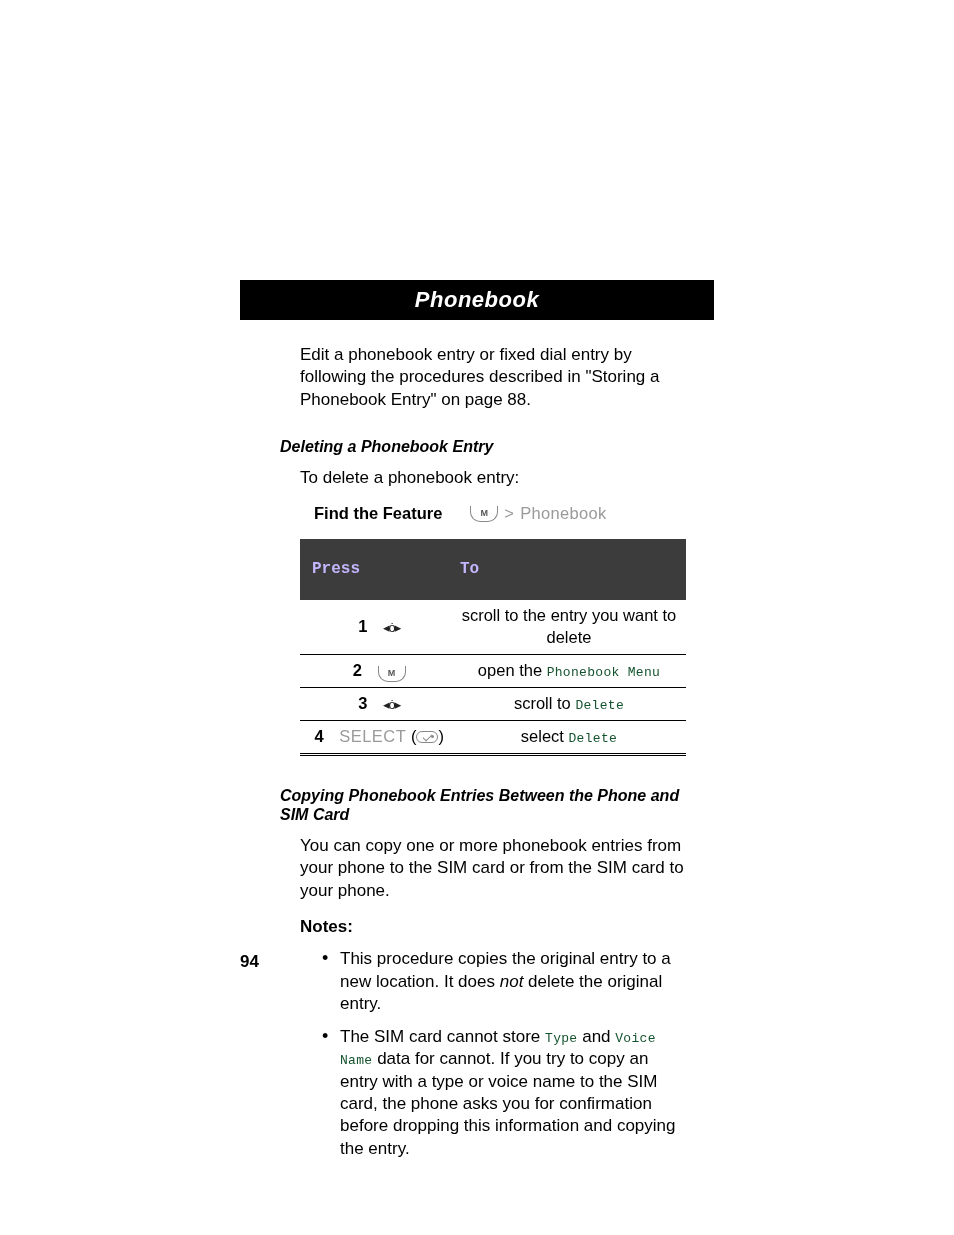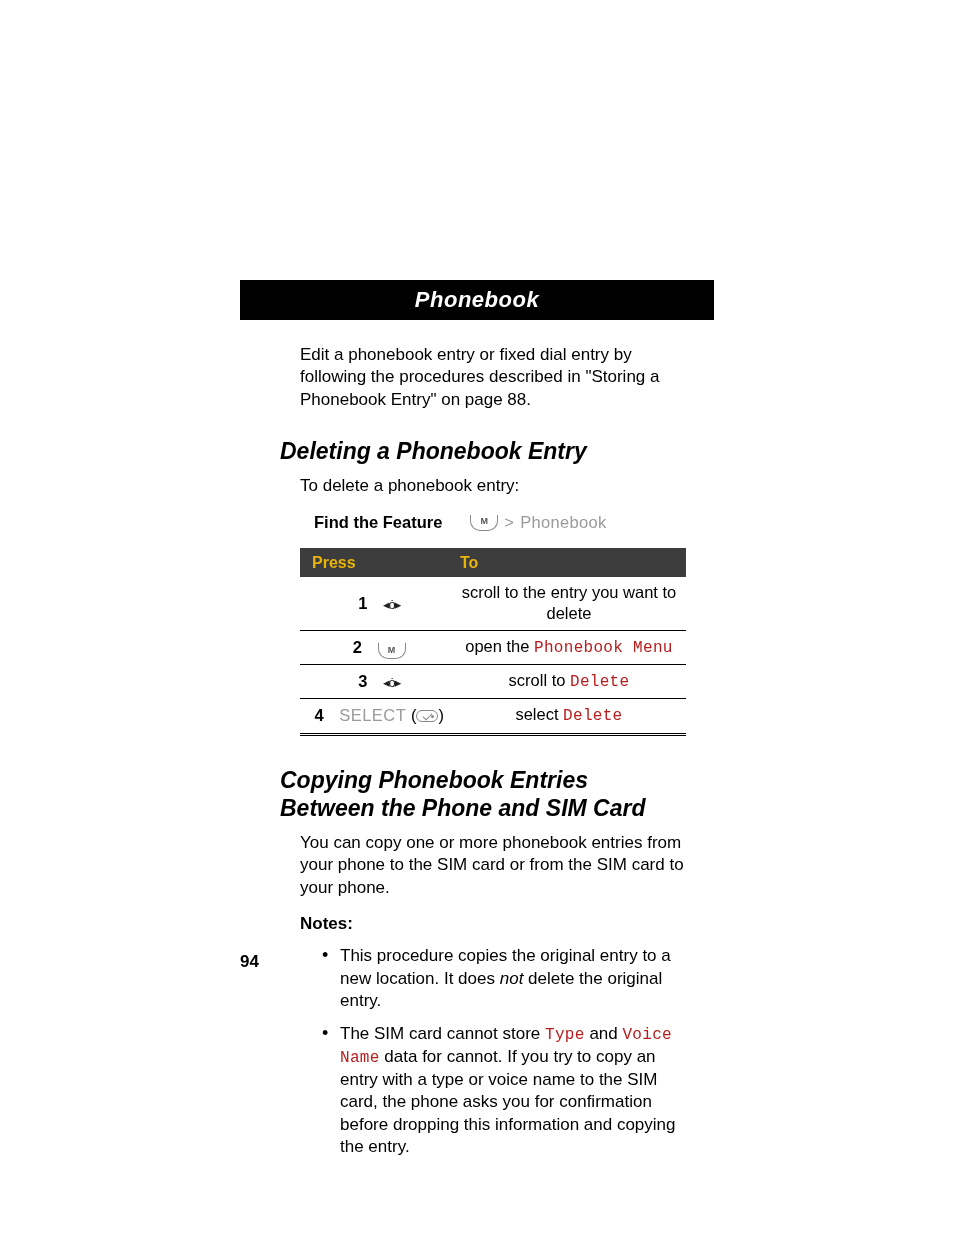--- a/index.html
+++ b/index.html
@@ -35,21 +35,21 @@
     margin-right: 268px;
     margin-top: 24px;
     font-size: 17px;
     line-height: 1.32;
   }
   .intro { margin-bottom: 26px; }
   h2.section {
     margin-left: -20px;
     font-style: italic;
     font-weight: 800;
-    font-size: 23px;
+    font-size: 16px;
     margin-bottom: 10px;
     line-height: 1.22;
   }
   .lead { margin-bottom: 14px; }
   .find-row {
     margin-left: 14px;
     margin-bottom: 14px;
     display: flex;
     align-items: center;
     gap: 28px;
@@ -68,34 +68,35 @@
   }
 
   table.steps {
     width: 100%;
     border-collapse: collapse;
     margin-bottom: 30px;
     font-size: 16.5px;
   }
   table.steps thead th {
     background: #3c3c3c;
-    color: #eab308;
+    color: #c4b5fd;
     text-align: left;
     font-weight: 700;
-    padding: 4px 8px;
+    padding: 20px 8px;
     font-size: 16px;
+    font-family: Liberation Mono, monospace;
   }
   table.steps thead th:first-child { padding-left: 12px; width: 150px; }
   table.steps tbody tr { border-bottom: 1px solid #000; text-align: center; }
   table.steps tbody tr:last-child { border-bottom: 3px double #000; }
   table.steps td { padding: 5px 8px; vertical-align: middle; }
   .step-num { font-weight: 700; width: 22px; display: inline-block; }
   .press-cell { white-space: nowrap; }
   .softkey { color: #9a9a9a; font-family: "Arial Narrow", Arial, sans-serif; letter-spacing: 0.5px; }
-  .mono { color: #b91c1c; font-family: "Lucida Console","Courier New",monospace; font-size: 16px; letter-spacing: 0.3px; }
+  .mono { color: #14532d; font-family: "Lucida Console","Courier New",monospace; font-size: 13px; letter-spacing: 0.3px; }
 
   .nav-glyph {
     display: inline-block;
     font-size: 13px;
     letter-spacing: -1px;
     color: #222;
     line-height: 1;
   }
 
   .notes-label { font-weight: 700; margin-top: 12px; margin-bottom: 10px; }

